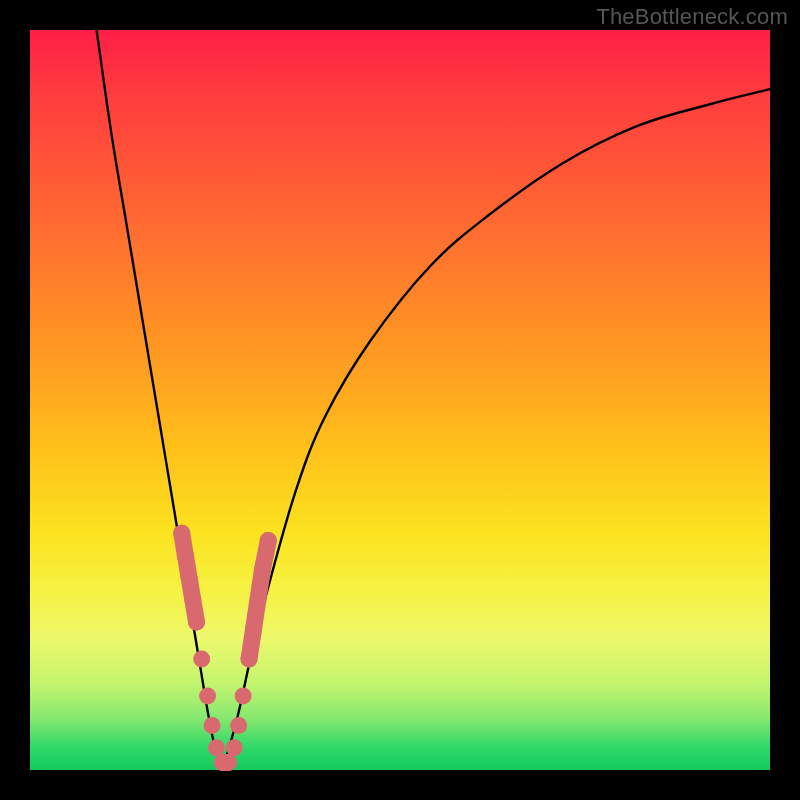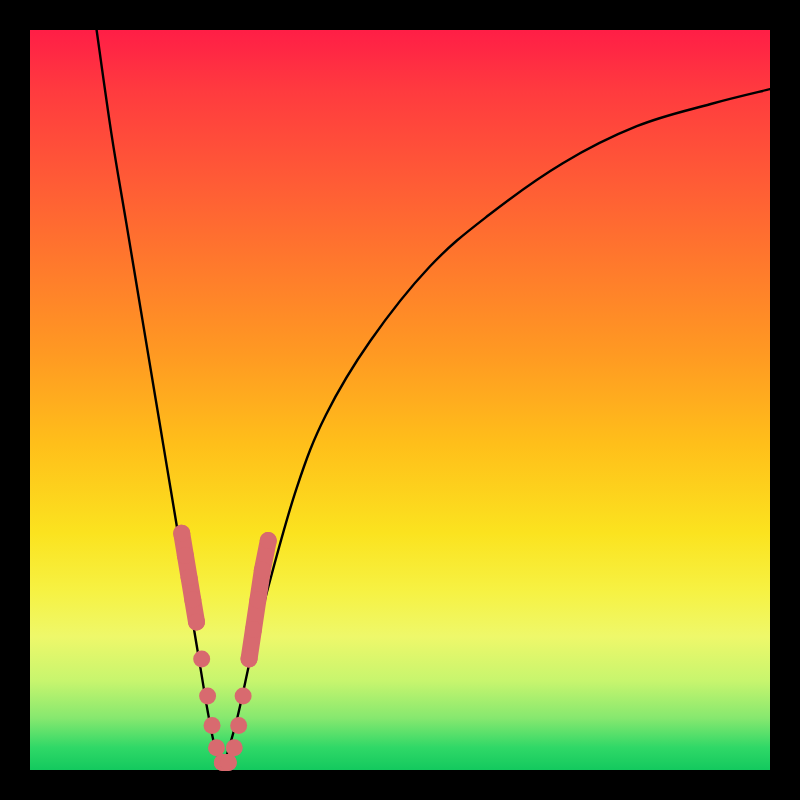--- a/index.html
+++ b/index.html
@@ -57,20 +57,21 @@
     width: 740px;
     height: 740px;
     overflow: visible;
   }
 </style>
 </head>
 <body>
 
 <div class="frame">
   <div class="plot-area"></div>
+  <div class="watermark">TheBottleneck.com</div>
   <svg class="curves" viewBox="0 0 740 740" preserveAspectRatio="none">
     <g id="curve-layer">
         <path d="M 66.60 0.00 C 69.26 18.65, 76.07 68.97, 81.40 103.60 C 86.73 138.23, 90.87 160.43, 96.20 192.40 C 101.53 224.37, 105.67 249.23, 111.00 281.20 C 116.33 313.17, 121.80 346.02, 125.80 370.00 C 129.80 393.98, 130.54 398.42, 133.20 414.40 C 135.86 430.38, 137.94 442.82, 140.60 458.80 C 143.26 474.78, 145.34 487.22, 148.00 503.20 C 150.66 519.18, 152.74 531.62, 155.40 547.60 C 158.06 563.58, 160.14 576.02, 162.80 592.00 C 165.46 607.98, 167.54 620.42, 170.20 636.40 C 172.86 652.38, 174.94 666.15, 177.60 680.80 C 180.26 695.45, 182.34 707.14, 185.00 717.80 C 187.66 728.46, 191.07 736.00, 192.40 740.00" fill="none" stroke="#000000" stroke-width="2.4" stroke-linecap="round"></path>
         <path d="M 192.40 740.00 C 195.06 730.68, 201.87 709.51, 207.20 688.20 C 212.53 666.89, 216.67 644.24, 222.00 621.60 C 227.33 598.96, 228.81 591.70, 236.80 562.40 C 244.79 533.10, 255.74 490.77, 266.40 458.80 C 277.06 426.83, 282.68 411.44, 296.00 384.80 C 309.32 358.16, 321.75 337.44, 340.40 310.80 C 359.05 284.16, 378.29 259.44, 399.60 236.80 C 420.91 214.16, 434.82 203.65, 458.80 185.00 C 482.78 166.35, 506.16 149.18, 532.80 133.20 C 559.44 117.22, 580.16 106.86, 606.80 96.20 C 633.44 85.54, 656.82 80.66, 680.80 74.00 C 704.78 67.34, 729.34 61.86, 740.00 59.20" fill="none" stroke="#000000" stroke-width="2.4" stroke-linecap="round"></path>
       </g>
     <g id="marker-layer">
         <path d="M 219.04000000000002 629 L 223.48 599.4 L 227.92 569.8 L 232.36 540.2 L 238.28 510.6" fill="none" stroke="#d86a6f" stroke-width="17" stroke-linecap="round" stroke-linejoin="round"></path>
         <path d="M 192.4 732.6 L 198.32000000000002 732.6" fill="none" stroke="#d86a6f" stroke-width="17" stroke-linecap="round" stroke-linejoin="round"></path>
         <path d="M 151.7 503.2 L 155.4 525.4 L 159.1 547.6 L 162.8 569.8 L 166.5 592" fill="none" stroke="#d86a6f" stroke-width="17" stroke-linecap="round" stroke-linejoin="round"></path>
         <circle cx="151.70" cy="503.20" r="8.5" fill="#d86a6f"></circle>

